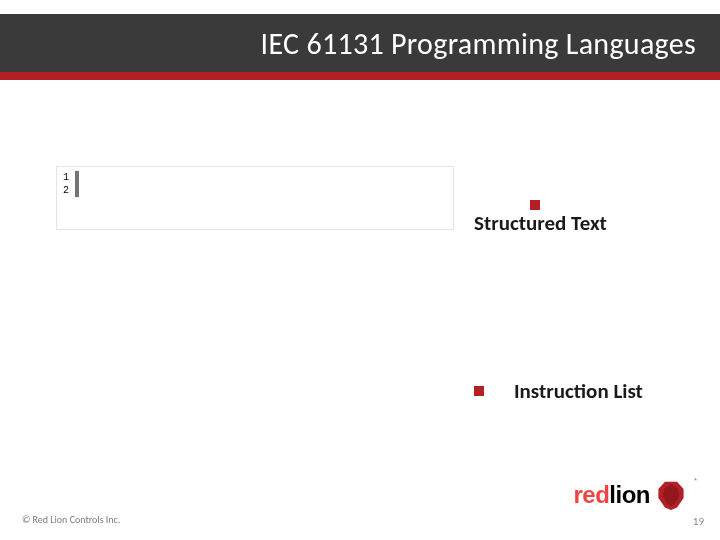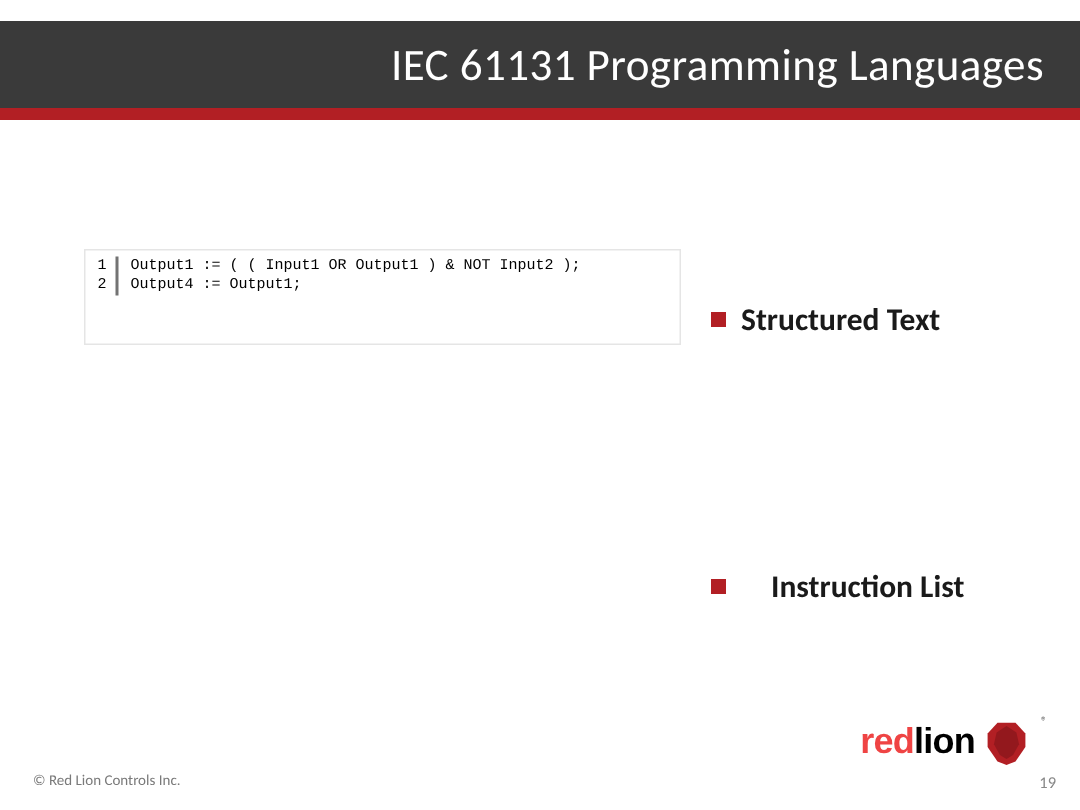--- a/index.html
+++ b/index.html
@@ -9,28 +9,28 @@
   
   .titlebar { position: absolute; top: 14px; left: 0; right: 0; height: 58px; background: #3a3a3a; display: flex; align-items: center; justify-content: flex-end; padding-right: 24px; }
   .titlebar h1 { color: #fff; font-size: 30px; font-weight: 400; letter-spacing: .3px; }
   .underline { position: absolute; top: 72px; left: 0; right: 0; height: 8px; background: #b21f24; }
 
   
   .code-panel { position: absolute; left: 56px; width: 398px; background: #fff; border: 1px solid #e5e5e5; }
   .code-panel.top    { top: 166px; height: 64px; }
   .code-panel.bottom { top: 323px; height: 120px; border-color: #eee; }
   .code-inner { display: flex; padding: 4px 6px 4px 4px; font-family: "Courier New", monospace; font-size: 10px; line-height: 13px; color: #000; }
-  .gutter { width: 18px; text-align: right; color: #000; padding-right: 6px; border-right: 2px solid #737373; }
+  .gutter { width: 18px; text-align: right; color: #000; padding-right: 6px; border-right: 4px solid #737373; }
   .gutter.blue { color: #1a5fbf; }
   .lines { padding-left: 8px; white-space: pre; }
   .lines.blue { color: #1a5fbf; }
 
   
   .label { position: absolute; left: 474px; display: flex; align-items: center; }
-  .label.top    { top: 200px; }
+  .label.top    { top: 200px; flex-direction: column; }
   .label.bottom { top: 378px; gap: 20px; }
   .sq { width: 10px; height: 10px; background: #b21f24; margin-right: 10px; flex: none; }
   .label-text { font-size: 21px; font-weight: 600; color: #1a1a1a; }
 
   
   .copyright { position: absolute; left: 22px; bottom: 14px; font-size: 10px; color: #7a7a7a; }
   .pagenum   { position: absolute; right: 16px; bottom: 12px; font-size: 11px; color: #888; }
 
   
   .logo { position: absolute; right: 34px; bottom: 30px; display: flex; align-items: center; }
@@ -49,22 +49,20 @@
 
   <div class="titlebar">
     <h1>IEC 61131 Programming Languages</h1>
   </div>
   <div class="underline"></div>
 
   <div class="code-panel top">
     <div class="code-inner">
       <div class="gutter">1
 2</div>
-      <div class="lines">Output1 := ( ( Input1 OR Output1 ) &amp; NOT Input2 );
-Output4 := Output1;</div>
     </div>
   </div>
   <div class="label top">
     <span class="sq"></span>
     <span class="label-text">Structured Text</span>
   </div>
 
   <div class="label bottom">
     <span class="sq"></span>
     <span class="label-text">Instruction List</span>

